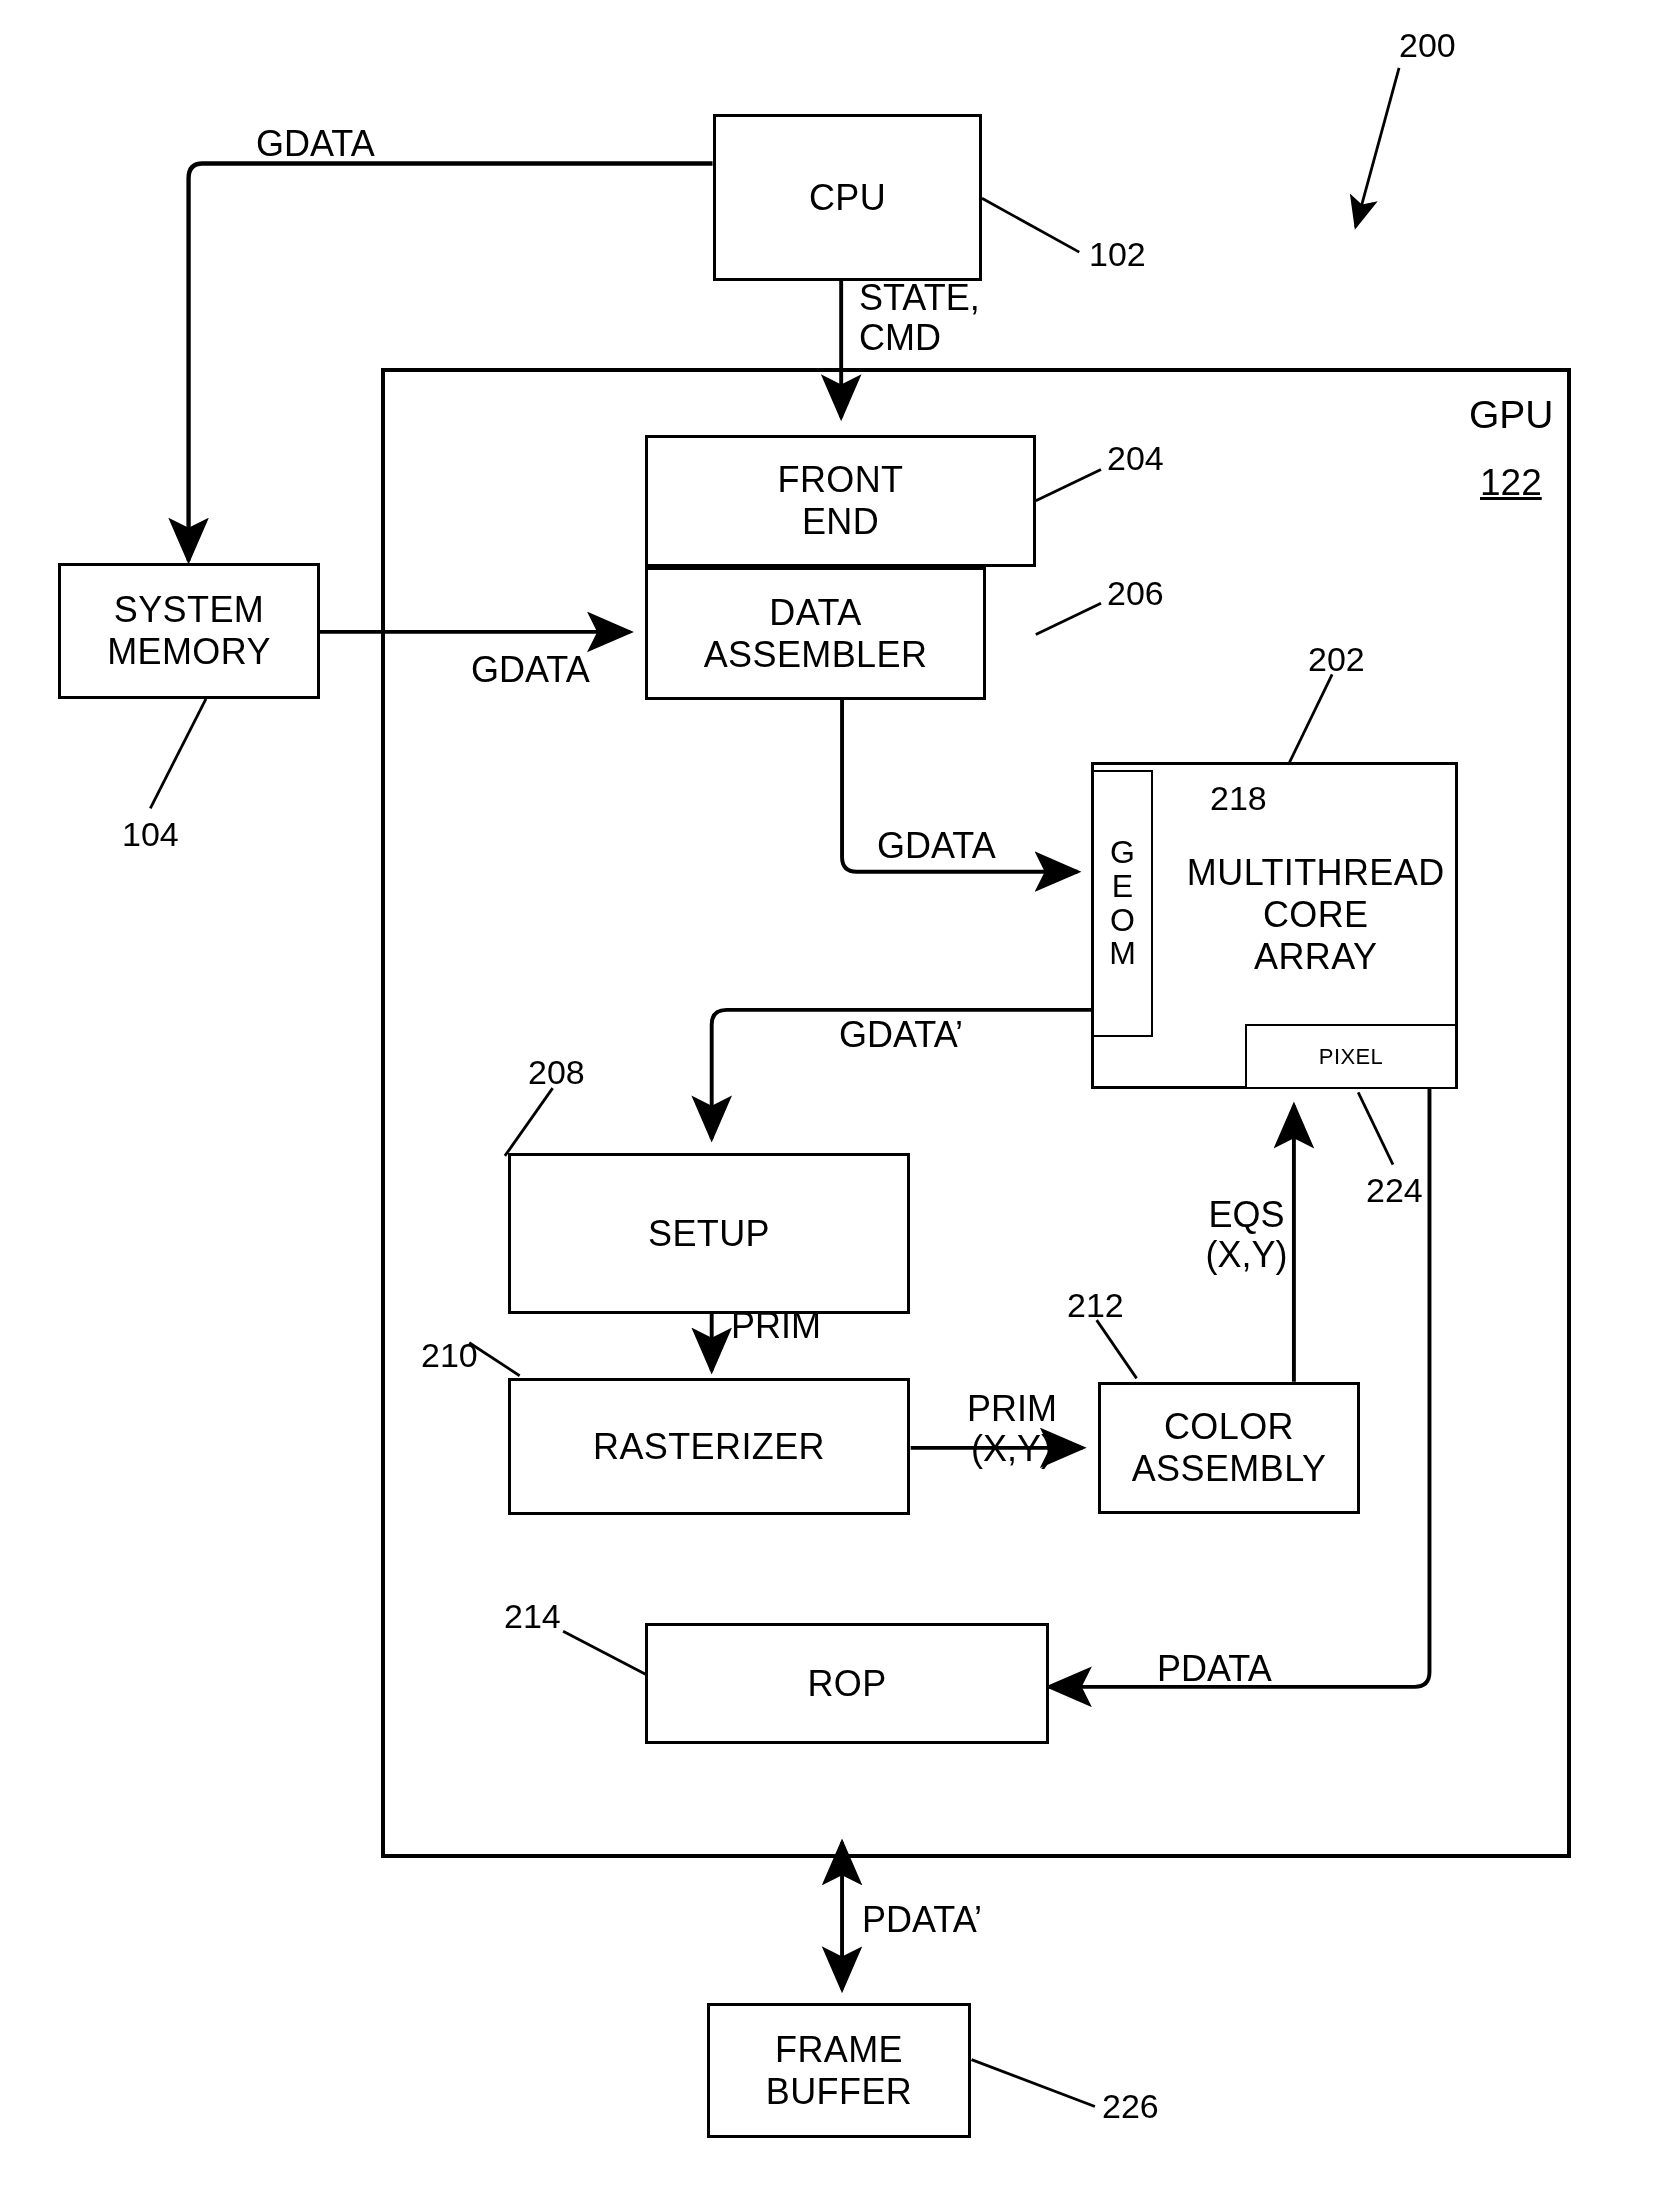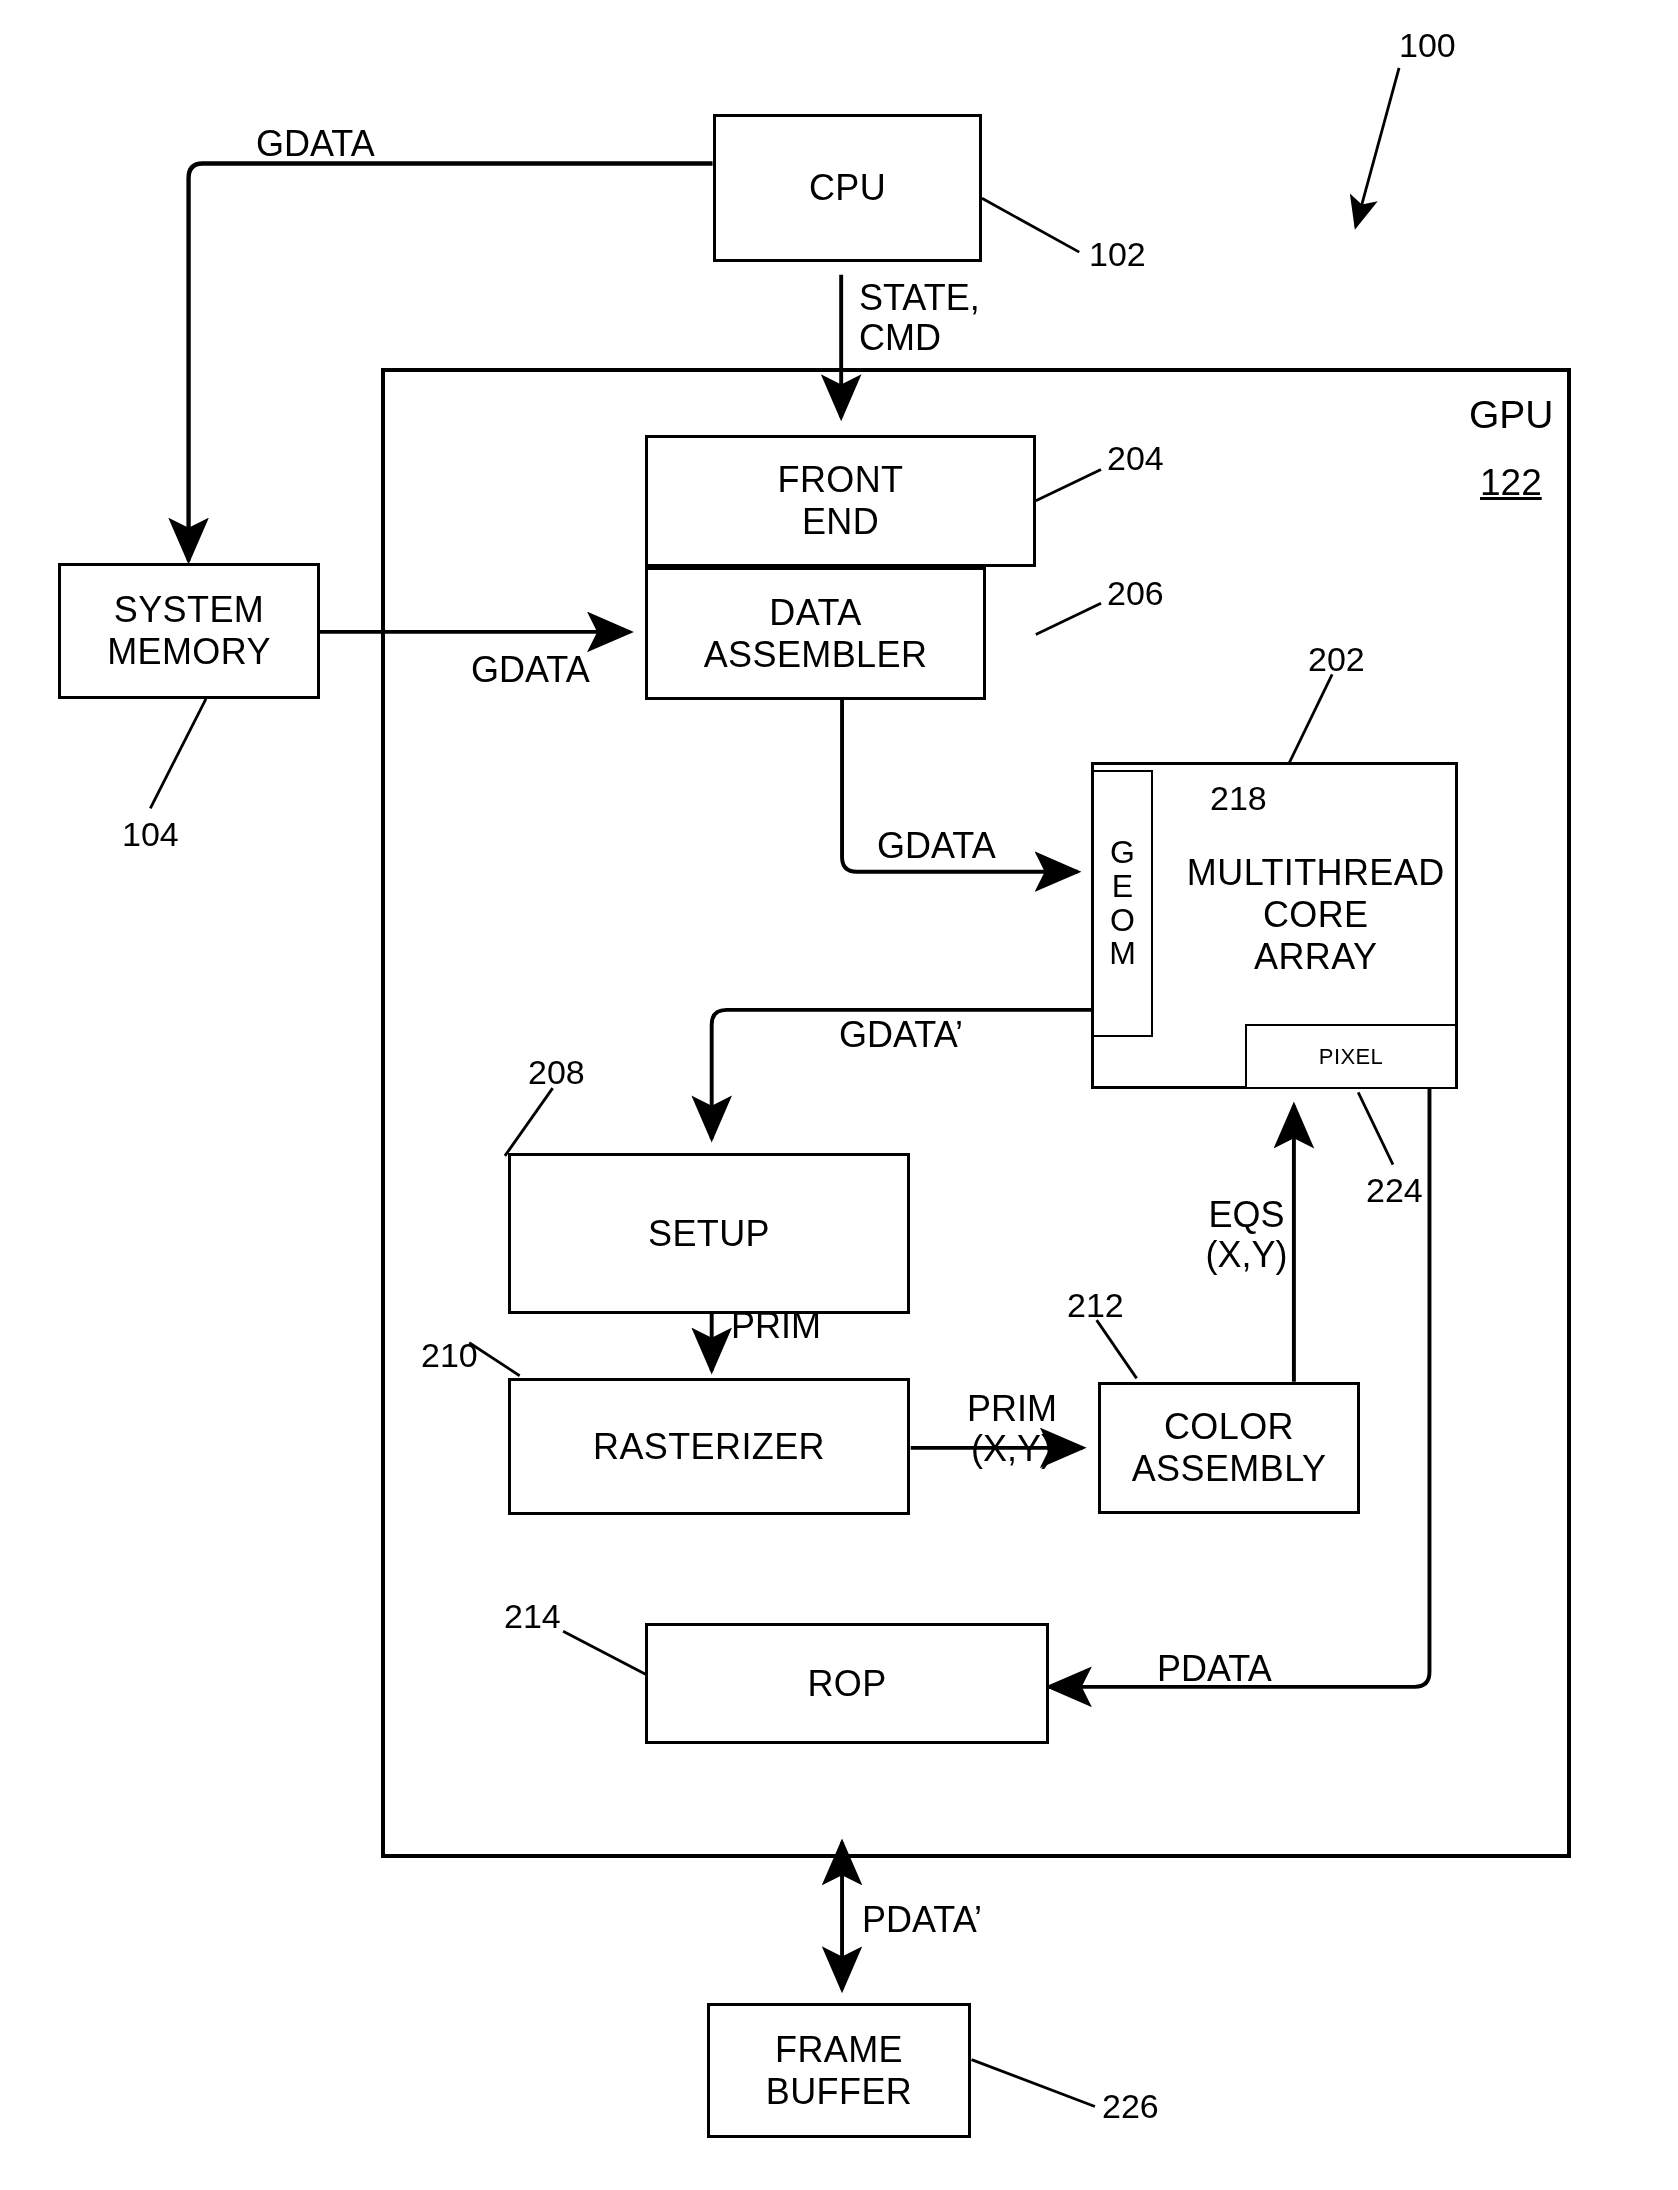--- a/index.html
+++ b/index.html
@@ -69,21 +69,21 @@
       <path d="M581,1330 L636,1252"></path>
       <path d="M598,1583 L540,1545"></path>
       <path d="M1308,1586 L1262,1519"></path>
       <path d="M744,1927 L648,1877"></path>
       <path d="M1118,2370 L1260,2424"></path>
     </g>
   </svg>
 
   <div class="outer" style="left:381px;top:368px;width:1190px;height:1490px;"></div>
 
-  <div class="box" style="left:713px;top:114px;width:269px;height:148px;text-align:center;">
+  <div class="box" style="left:713px;top:114px;width:269px;height:167px;text-align:center;">
     <span class="boxlabel">CPU</span>
   </div>
 
   <div class="box" style="left:58px;top:563px;width:262px;height:136px;">
     <span class="boxlabel">SYSTEM
 MEMORY</span>
   </div>
 
   <div class="box" style="left:645px;top:435px;width:391px;height:132px;">
     <span class="boxlabel">FRONT
@@ -149,21 +149,21 @@
   <div class="txt" style="left:947px;top:1389px;text-align:center;width:130px;">PRIM
 (X,Y)</div>
 
   <div class="txt" style="left:1195px;top:1195px;text-align:center;width:103px;">EQS
 (X,Y)</div>
 
   <div class="txt" style="left:1157px;top:1649px;">PDATA</div>
 
   <div class="txt" style="left:862px;top:1900px;">PDATA’</div>
 
-  <div class="num" style="left:1399px;top:26px;">100</div>
+  <div class="num" style="left:1399px;top:26px;">200</div>
 
   <div class="num" style="left:1089px;top:235px;">102</div>
 
   <div class="num" style="left:122px;top:815px;">104</div>
 
   <div class="txt" style="left:1469px;top:393px;font-size:39px;">GPU</div>
   <div class="num u" style="left:1480px;top:462px;font-size:37px;">122</div>
 
   <div class="num" style="left:1107px;top:439px;">204</div>
 

